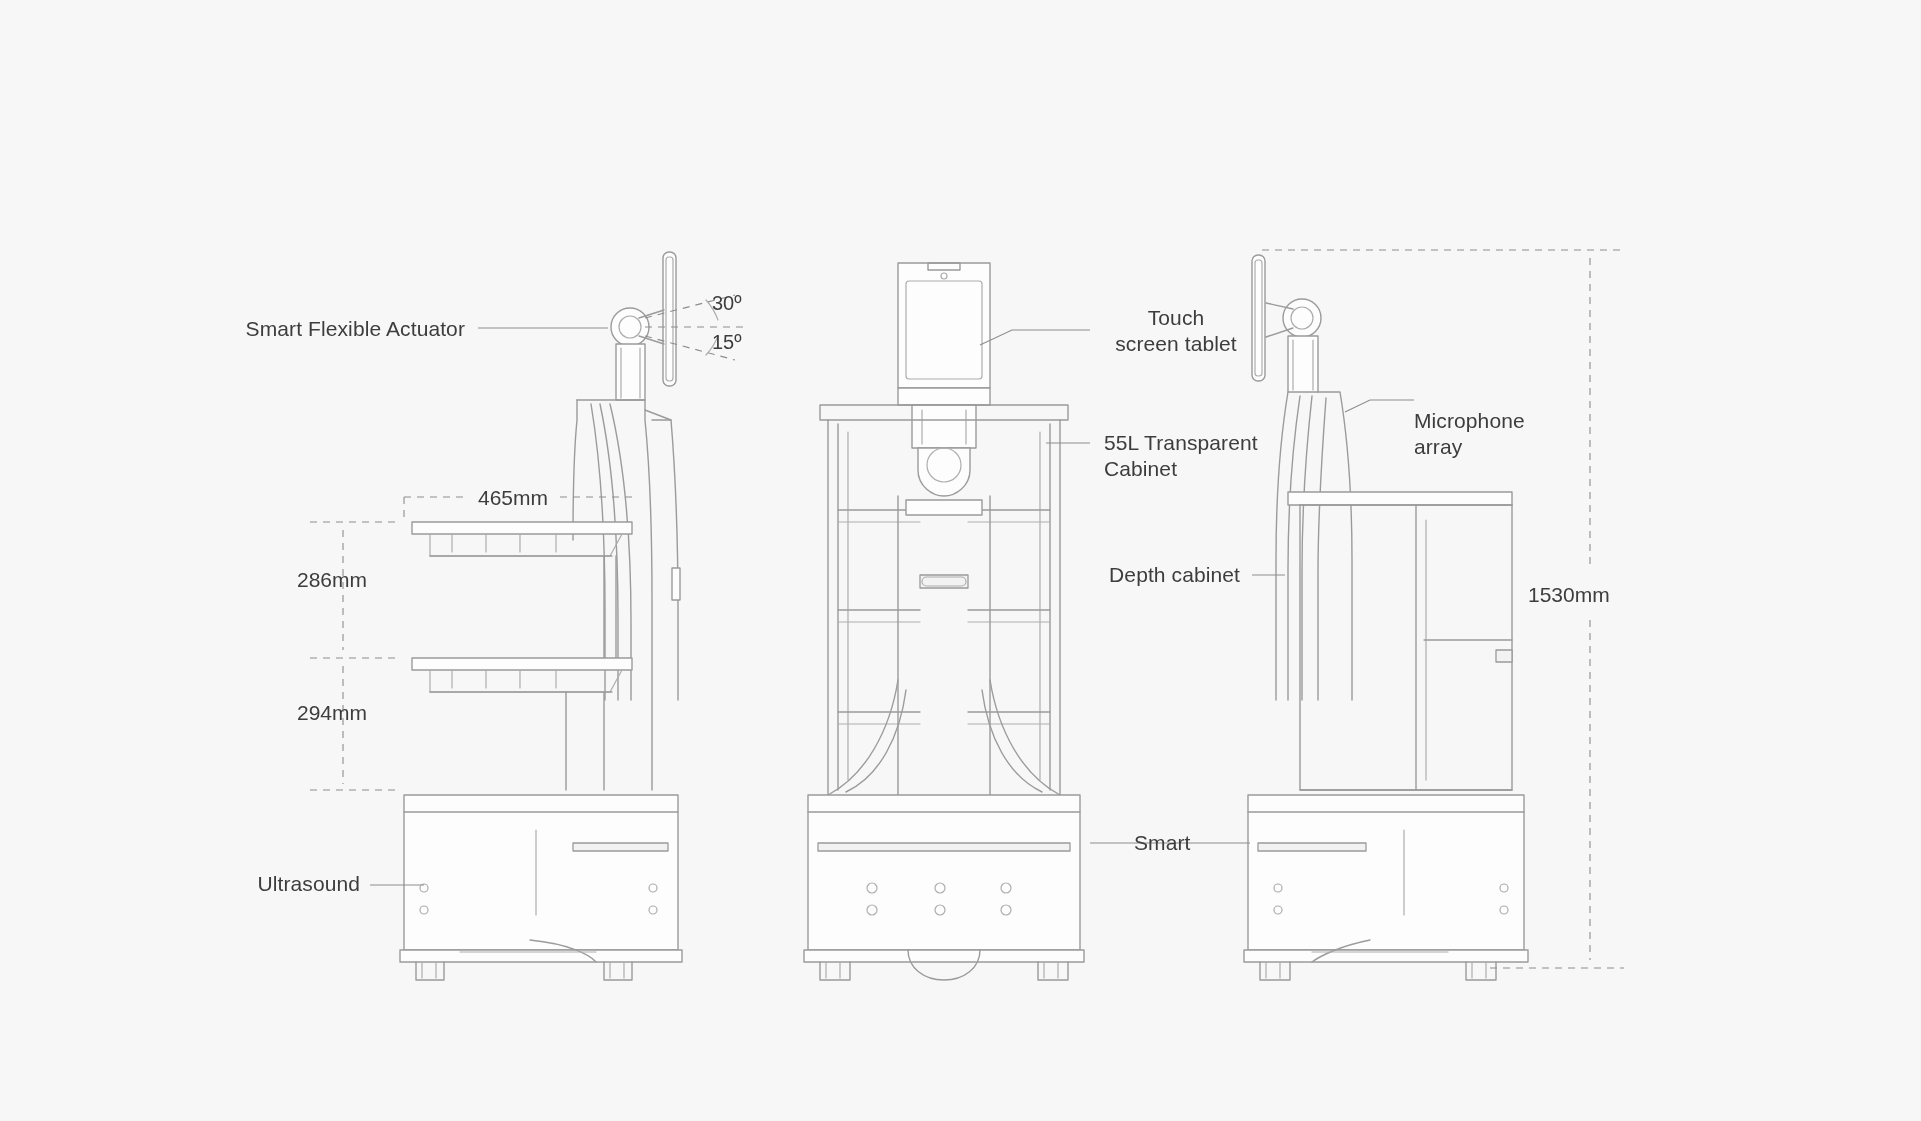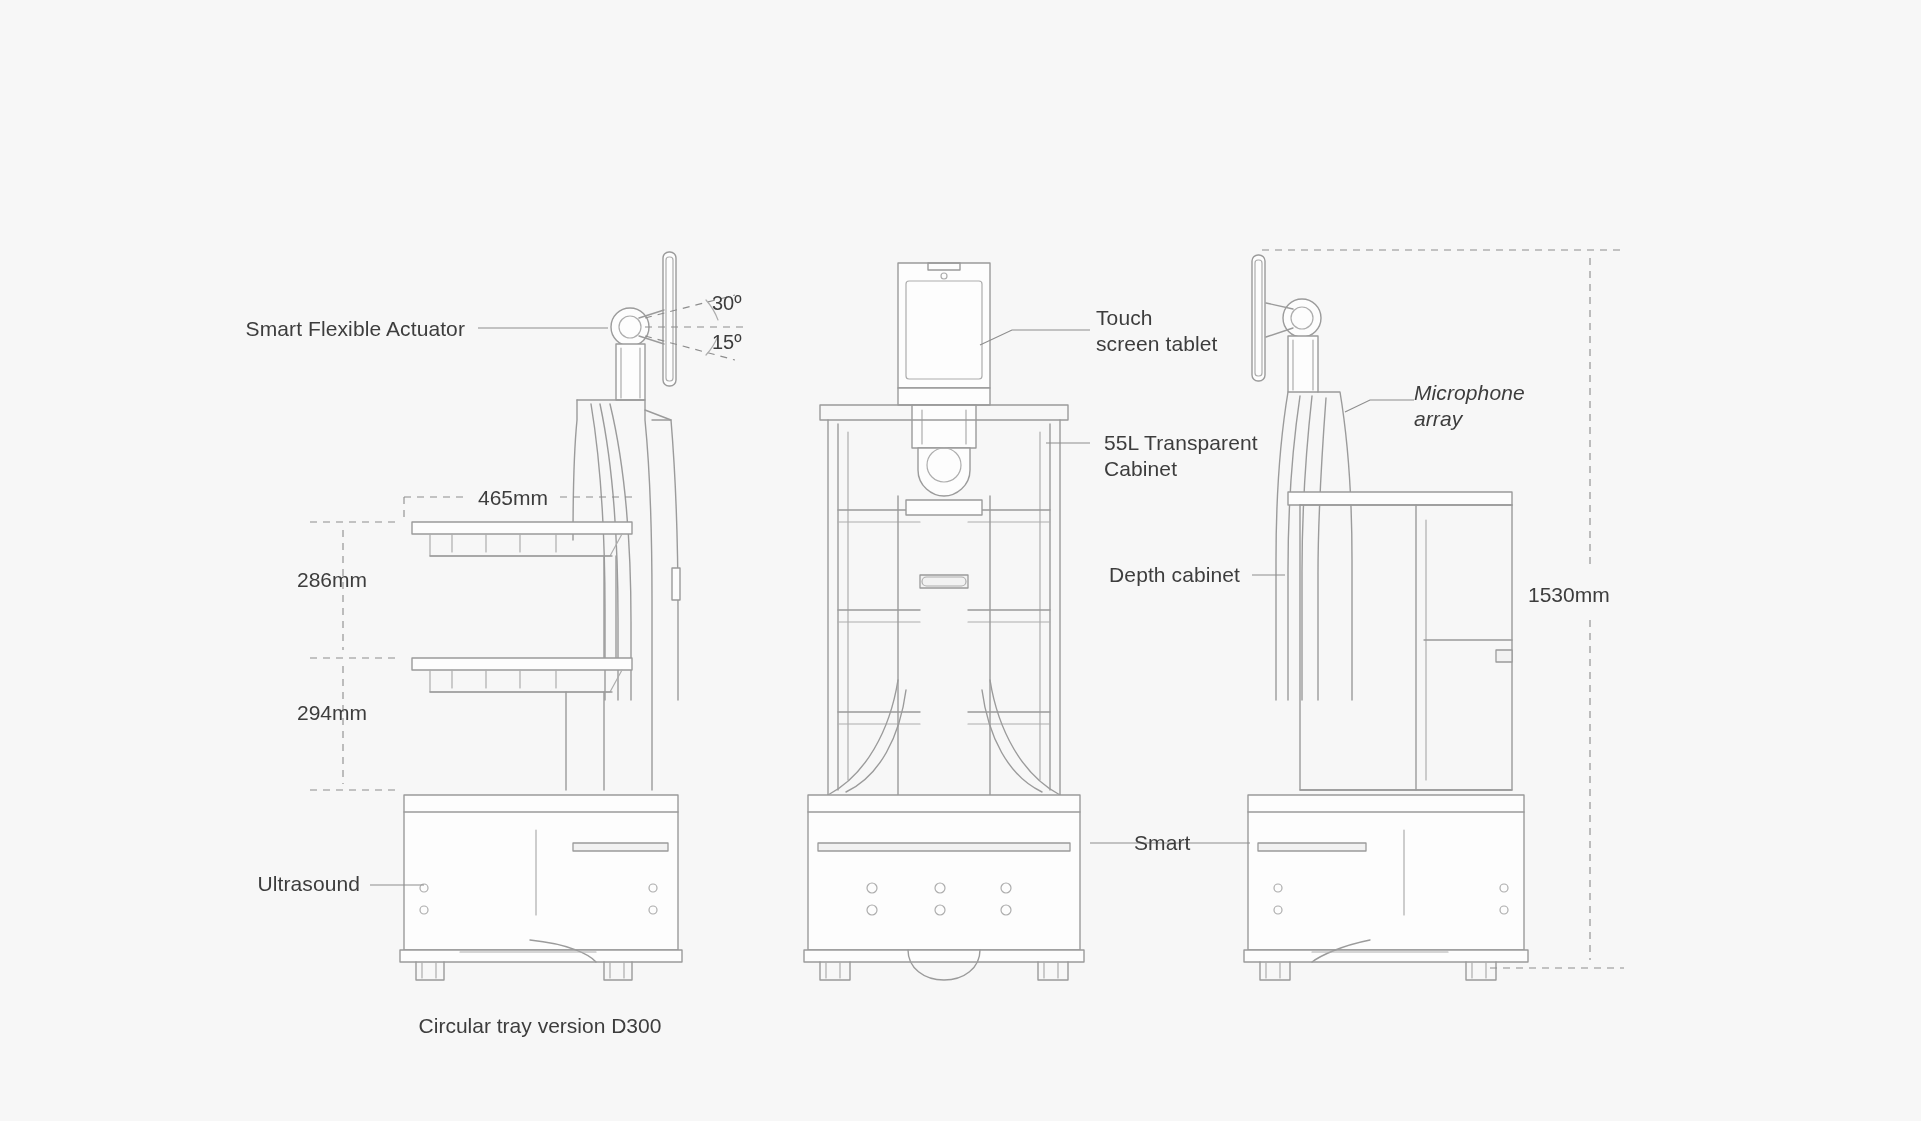--- a/index.html
+++ b/index.html
@@ -30,21 +30,21 @@
   }
   .lbl {
     position: absolute;
     font-size: 21px;
     line-height: 26px;
     color: #3d3d3d;
     white-space: pre;
     letter-spacing: 0.1px;
   }
   .lbl.r { text-align: right; }
-  .lbl.c { text-align: left; }
+  .lbl.c { text-align: center; }
   .caption {
     position: absolute;
     font-size: 21px;
     line-height: 26px;
     color: #3d3d3d;
     white-space: pre;
     text-align: center;
   }
   .dim {
     position: absolute;
@@ -273,32 +273,31 @@
   </svg>
 
   <div class="lbl r" style="left:200px; top:316px; width:265px;">Smart Flexible Actuator</div>
 
   <div class="lbl c" style="left:1096px; top:305px; width:160px; white-space:pre-line;">Touch
 screen tablet</div>
 
   <div class="lbl" style="left:1104px; top:430px; width:180px; white-space:pre-line;">55L Transparent
 Cabinet</div>
 
-  <div class="lbl" style="left:1414px; top:380px; width:160px; white-space:pre-line;font-style:italic;">Microphone
+  <div class="lbl" style="left:1414px; top:408px; width:160px; white-space:pre-line;">Microphone
 array</div>
 
   <div class="lbl r" style="left:1020px; top:562px; width:220px;">Depth cabinet</div>
 
   <div class="lbl" style="left:1134px; top:830px; width:120px;">Smart</div>
 
   <div class="lbl r" style="left:150px; top:871px; width:210px;">Ultrasound</div>
 
   <div class="angle" style="left:712px; top:291px;">30º</div>
   <div class="angle" style="left:712px; top:330px;">15º</div>
 
   <div class="dim" style="left:478px; top:485px;">465mm</div>
   <div class="dim" style="left:297px; top:567px;">286mm</div>
   <div class="dim" style="left:297px; top:700px;">294mm</div>
   <div class="dim" style="left:1528px; top:582px;">1530mm</div>
 
-  <div class="caption" style="left:300px; top:1013px; width:480px;">Circular tray version D300</div>
 
 </div>
 
 </body></html>

